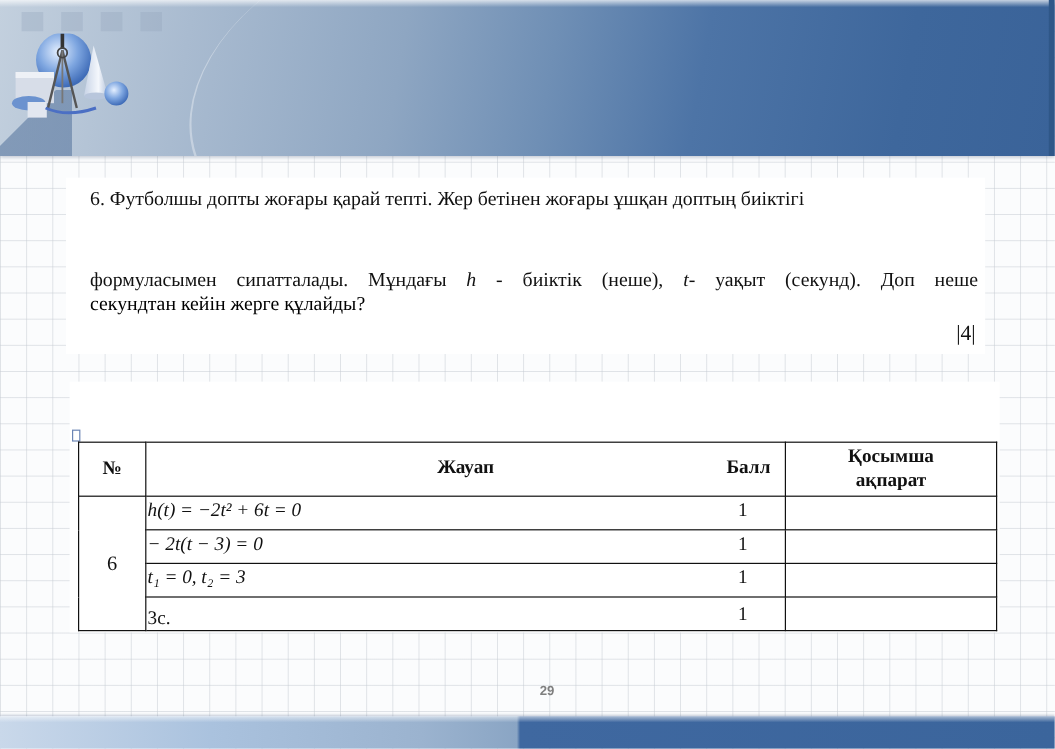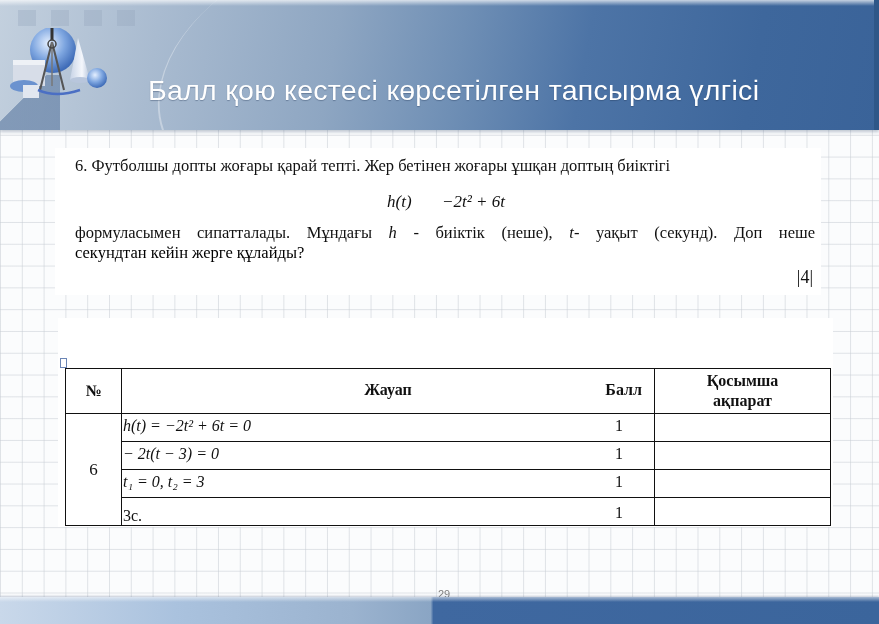--- a/index.html
+++ b/index.html
@@ -94,23 +94,23 @@
   table.score td.row { height:27px; position:relative; }
   .ans-text {
     position:absolute; left:1px; top:3px; font-style:italic; white-space:nowrap; font-size:16px;
   }
   .ans-ball { position:absolute; left:493px; top:3px; }
   .last-row td.row { height:30px; }
   .last-row .ans-text { top:9px; font-style:normal; }
   .last-row .ans-ball { top:6px; }
   .num-cell { text-align:center; font-size:17px; }
   .page-number {
-    position:absolute; left:438px; top:570px; width:24px; text-align:left;
+    position:absolute; left:438px; top:570px; width:24px; text-align:right;
     font-family:"Liberation Sans", "DejaVu Sans", sans-serif;
-    font-size:11px; font-weight:normal; color:#7f7f7f;margin-top:18px;
+    font-size:11px; font-weight:bold; color:#7f7f7f;
   }
   .footer {
     position:absolute; left:0; top:597px; width:879px; height:27px;
     background: linear-gradient(to right, #c9d8ea 0%, #aac2de 20%, #9bb3cf 40%, #8aa5c4 49%, #3f68a0 49.3%, #3b659c 100%);
     box-shadow: 0 -1px 2px rgba(90,110,140,0.35);
   }
   .footer::before {
     content:""; position:absolute; left:0; right:0; top:0; height:5px;
     background: linear-gradient(to bottom, rgba(255,255,255,0.55), rgba(255,255,255,0));
   }
@@ -148,31 +148,25 @@
     <ellipse cx="16" cy="58" rx="14" ry="6" fill="#6b92cf"></ellipse>
     <rect x="15" y="57" width="16" height="13" fill="#e2e7f0"></rect>
     <ellipse cx="89" cy="50" rx="10" ry="10" fill="url(#sph)"></ellipse>
     <line x1="44" y1="0" x2="44" y2="12" stroke="#333" stroke-width="3"></line>
     <line x1="44" y1="14" x2="32" y2="62" stroke="#555" stroke-width="2"></line>
     <line x1="44" y1="14" x2="56" y2="62" stroke="#555" stroke-width="2"></line>
     <line x1="44" y1="14" x2="44" y2="58" stroke="#777" stroke-width="1.5"></line>
     <circle cx="44" cy="16" r="4" fill="none" stroke="#444" stroke-width="1.5"></circle>
     <path d="M30,62 Q48,70 72,62" fill="none" stroke="#4b6fc4" stroke-width="2.5"></path>
   </svg>
-  <div class="title">Балл қою кестесі көрсетілген тапсырма үлгісі</div>
   <div class="header-right-edge"></div>
 </div>
 
 <div class="panel task-panel">
   <div class="task-text task-line1">6. Футболшы допты жоғары қарай тепті. Жер бетінен жоғары ұшқан доптың биіктігі</div>
-  <div class="formula">
-    <span>h(t)</span>
-    <span class="op" style="display:inline-block;width:22px"></span>
-    <span>−2t² + 6t</span>
-  </div>
   <div class="task-text task-line3">
     <span>формуласымен сипатталады. Мұндағы</span>
     <i>h</i>
     <span>- биіктік (неше),</span>
     <i>t</i><span>- уақыт (секунд). Доп неше</span>
   </div>
   <div class="task-text task-line4">секундтан кейін жерге құлайды?</div>
   <div class="score-mark">|4|</div>
 </div>
 

